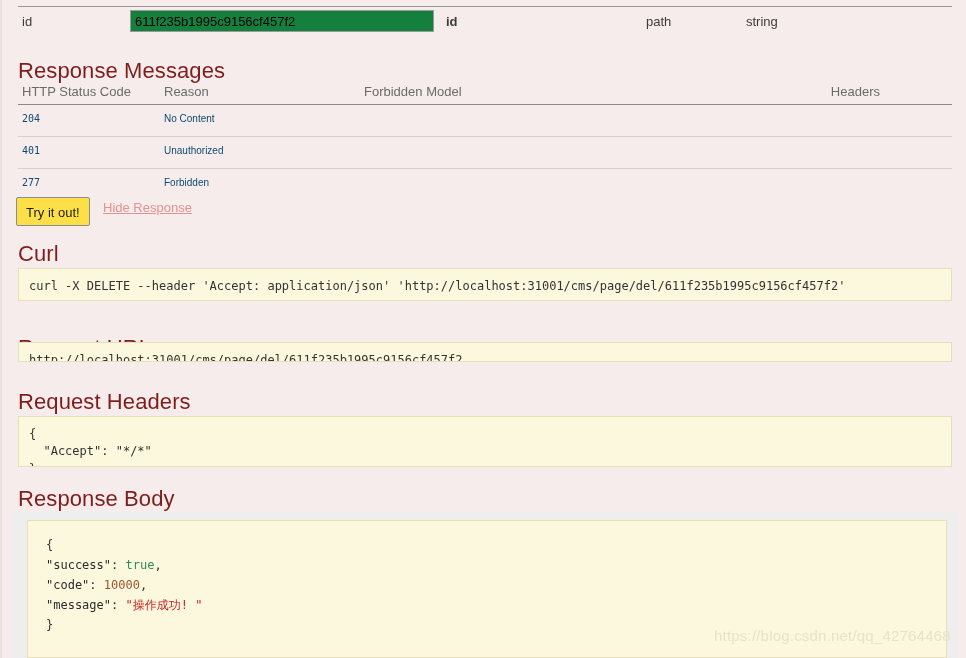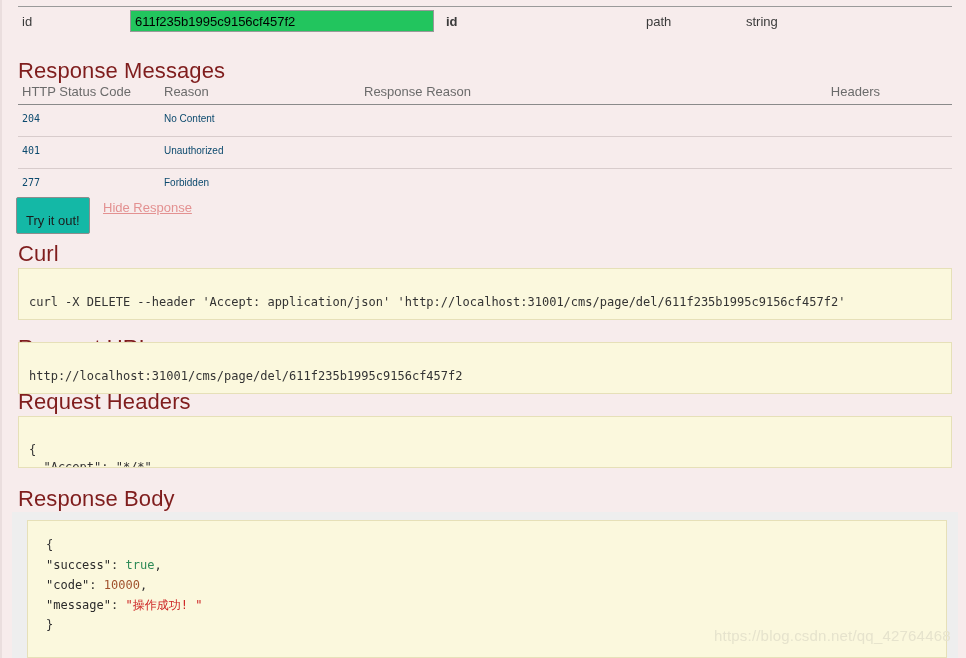--- a/index.html
+++ b/index.html
@@ -58,21 +58,21 @@
   .param-dtype   { left: 728px; }
 
   .param-input {
     position: absolute;
     left: 112px;
     top: 3px;
     width: 304px;
     height: 22px;
     box-sizing: border-box;
     border: 1px solid #999;
-    background: #22c55e;
+    background: #15803d;
     font-family: "Liberation Sans", sans-serif;
     font-size: 13px;
     color: #000;
     padding: 1px 4px;
     outline: none;
   }
 
   
   .section-title {
     position: absolute;
@@ -123,22 +123,22 @@
     font-size: 12px;
     color: #222;
   }
   .td-reason { left: 146px; }
 
   
   .btn-try {
     position: absolute;
     left: 14px;
     top: 197px;
-    padding: 16px 9px 5px 9px;
-    background: #14b8a6;
+    padding: 8px 9px 5px 9px;
+    background: #fde047;
     border: 1px solid #8d8d8d;
     border-radius: 2px;
     font-family: "Liberation Sans", sans-serif;
     font-size: 13px;
     color: #1c1c1c;
     cursor: pointer;
     line-height: 1.1;
   }
   .link-hide {
     position: absolute;
@@ -154,21 +154,21 @@
   .codeblock {
     position: absolute;
     left: 16px;
     width: 934px;
     box-sizing: border-box;
     background: #fbf8dd;
     border: 1px solid #e6e0b8;
     font-family: "DejaVu Sans Mono", monospace;
     font-size: 12px;
     color: #333;
-    padding: 25px 10px;
+    padding: 9px 10px;
     white-space: pre;
     overflow: hidden;
     line-height: 1.45;
   }
 
   
   .resp-panel {
     position: absolute;
     left: 10px;
     top: 512px;
@@ -226,21 +226,21 @@
       <span class="param-cell param-dtype">string</span>
     </div>
   </div>
 
   <div class="section-title" style="top:58px;">Response Messages</div>
 
   <div class="rm-table" style="top:82px;">
     <div class="rm-header">
       <span class="th th-code">HTTP Status Code</span>
       <span class="th th-reason">Reason</span>
-      <span class="th th-model">Response Reason</span>
+      <span class="th th-model">Forbidden Model</span>
       <span class="th th-headers">Headers</span>
     </div>
 
     <div class="rm-row">
       <span class="td td-code">204</span>
       <span class="td td-reason">No Content</span>
     </div>
     <div class="rm-row">
       <span class="td td-code">401</span>
       <span class="td td-reason">Unauthorized</span>

